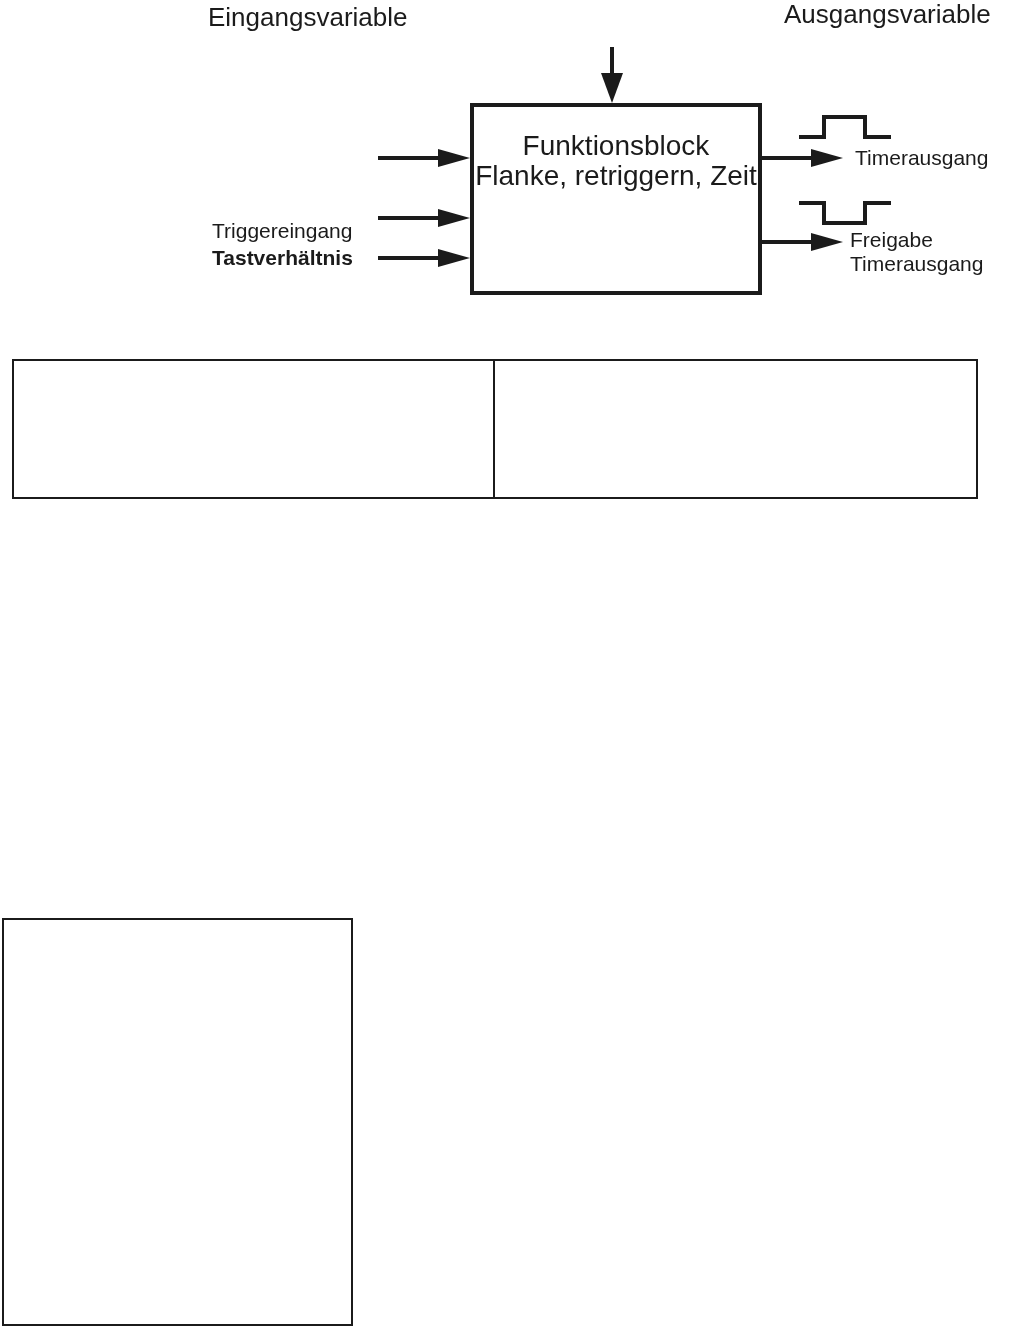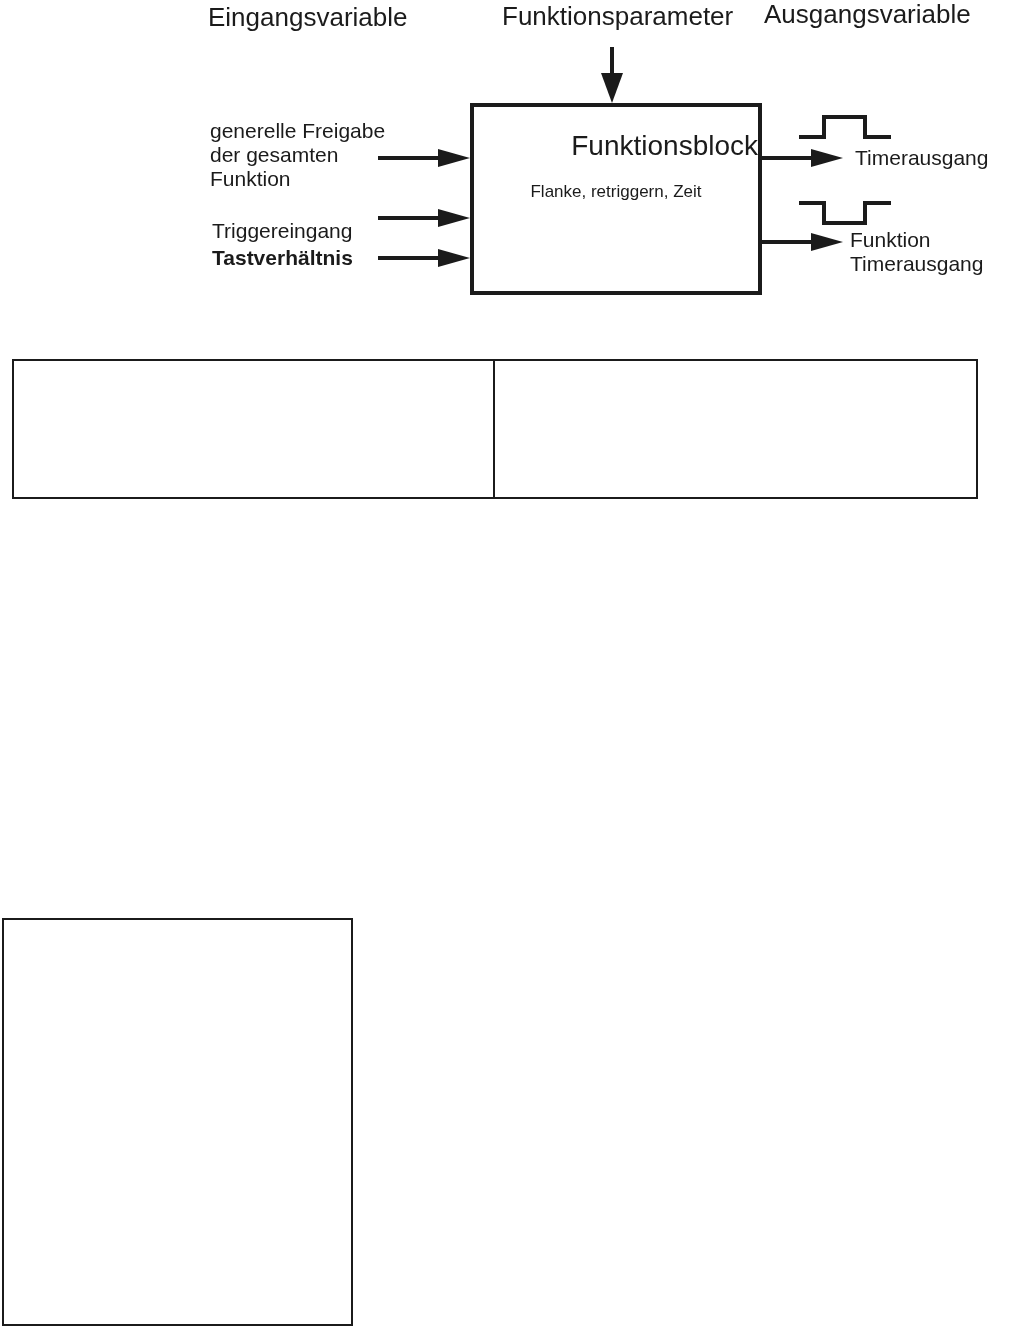--- a/index.html
+++ b/index.html
@@ -31,25 +31,23 @@
     left: 470px; top: 103px;
     width: 292px; height: 192px;
     border: 4px solid var(--ink);
     background: #fff;
     text-align: center;
   }
   .fb-title {
     margin-top: 22px;
     font-size: 28px;
     line-height: 34px;
-    text-align: right;
   }
   .fb-subtitle {
-    margin-top: 16px;
-    font-size: 17px;
+    font-size: 28px;
     line-height: 26px;
   }
   svg.draw { position: absolute; overflow: visible; color: var(--ink); }
   .ntable {
     position: absolute;
     left: 12px; top: 359px;
     width: 966px; height: 140px;
     border: 2px solid var(--ink);
     display: flex;
   }
@@ -63,36 +61,32 @@
     border: 2px solid var(--ink);
     background: #fff;
   }
 </style>
 </head>
 <body>
 
 <div class="page">
 
   <div class="hdr" style="left:208px; top:3px;">Eingangsvariable</div>
-  <div class="hdr" style="left:502px; top:2px;">Funktionsparameter</div>
-  <div class="hdr" style="left:764px; top:0px;">Ausgangsvariable</div>
+  <div class="hdr" style="left:784px; top:0px;">Ausgangsvariable</div>
 
   <svg class="draw" style="left:598px; top:47px;" width="28" height="56">
     <line x1="14" y1="0" x2="14" y2="30" stroke="currentColor" stroke-width="4"></line>
     <polygon points="3,26 25,26 14,56" fill="currentColor"></polygon>
   </svg>
 
   <div class="fblock">
     <div class="fb-title">Funktionsblock</div>
     <div class="fb-subtitle">Flanke, retriggern, Zeit</div>
   </div>
 
-  <div class="lbl" style="left:210px; top:119px;">generelle Freigabe
-der gesamten
-Funktion</div>
   <div class="lbl" style="left:212px; top:219px;">Triggereingang</div>
   <div class="lbl" style="left:212px; top:246px;font-weight:bold;">Tastverhältnis</div>
 
   <svg class="draw" style="left:378px; top:146px;" width="92" height="24">
     <line x1="0" y1="12" x2="64" y2="12" stroke="currentColor" stroke-width="4"></line>
     <polygon points="60,3 60,21 92,12" fill="currentColor"></polygon>
   </svg>
   <svg class="draw" style="left:378px; top:206px;" width="92" height="24">
     <line x1="0" y1="12" x2="64" y2="12" stroke="currentColor" stroke-width="4"></line>
     <polygon points="60,3 60,21 92,12" fill="currentColor"></polygon>
@@ -111,21 +105,21 @@
   </svg>
   <div class="lbl" style="left:855px; top:146px;">Timerausgang</div>
 
   <svg class="draw" style="left:797px; top:199px;" width="96" height="28">
     <polyline points="2,4 27,4 27,24 68,24 68,4 94,4" fill="none" stroke="currentColor" stroke-width="4"></polyline>
   </svg>
   <svg class="draw" style="left:760px; top:230px;" width="83" height="24">
     <line x1="0" y1="12" x2="55" y2="12" stroke="currentColor" stroke-width="4"></line>
     <polygon points="51,3 51,21 83,12" fill="currentColor"></polygon>
   </svg>
-  <div class="lbl" style="left:850px; top:228px;">Funktion
+  <div class="lbl" style="left:850px; top:228px;">Freigabe
 Timerausgang</div>
 
   <div class="ntable">
     <div class="cell cell-left"></div>
     <div class="cell cell-right"></div>
   </div>
 
   <div class="empty-box"></div>
 
 </div>

